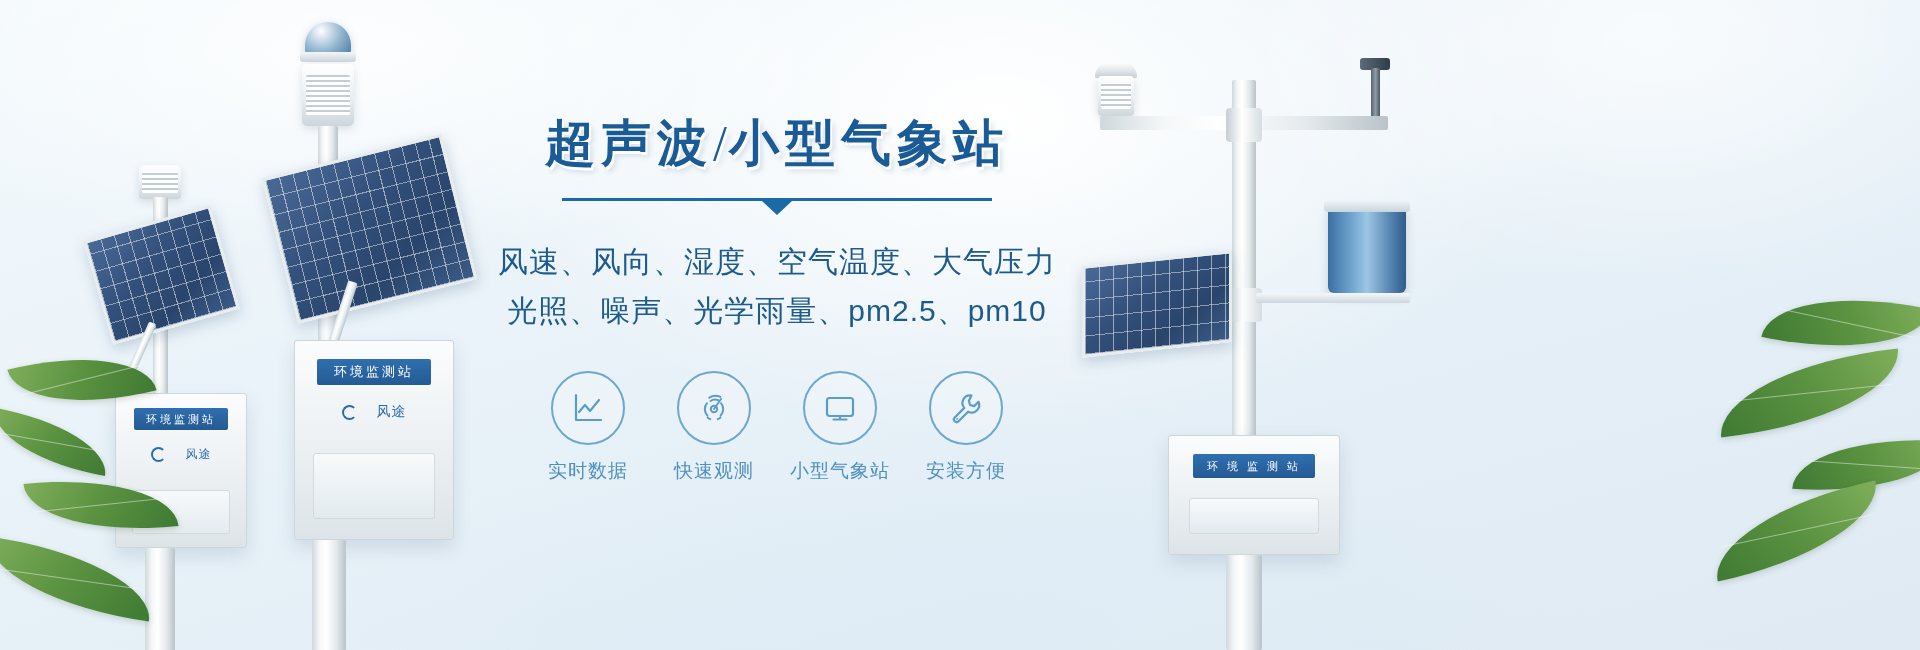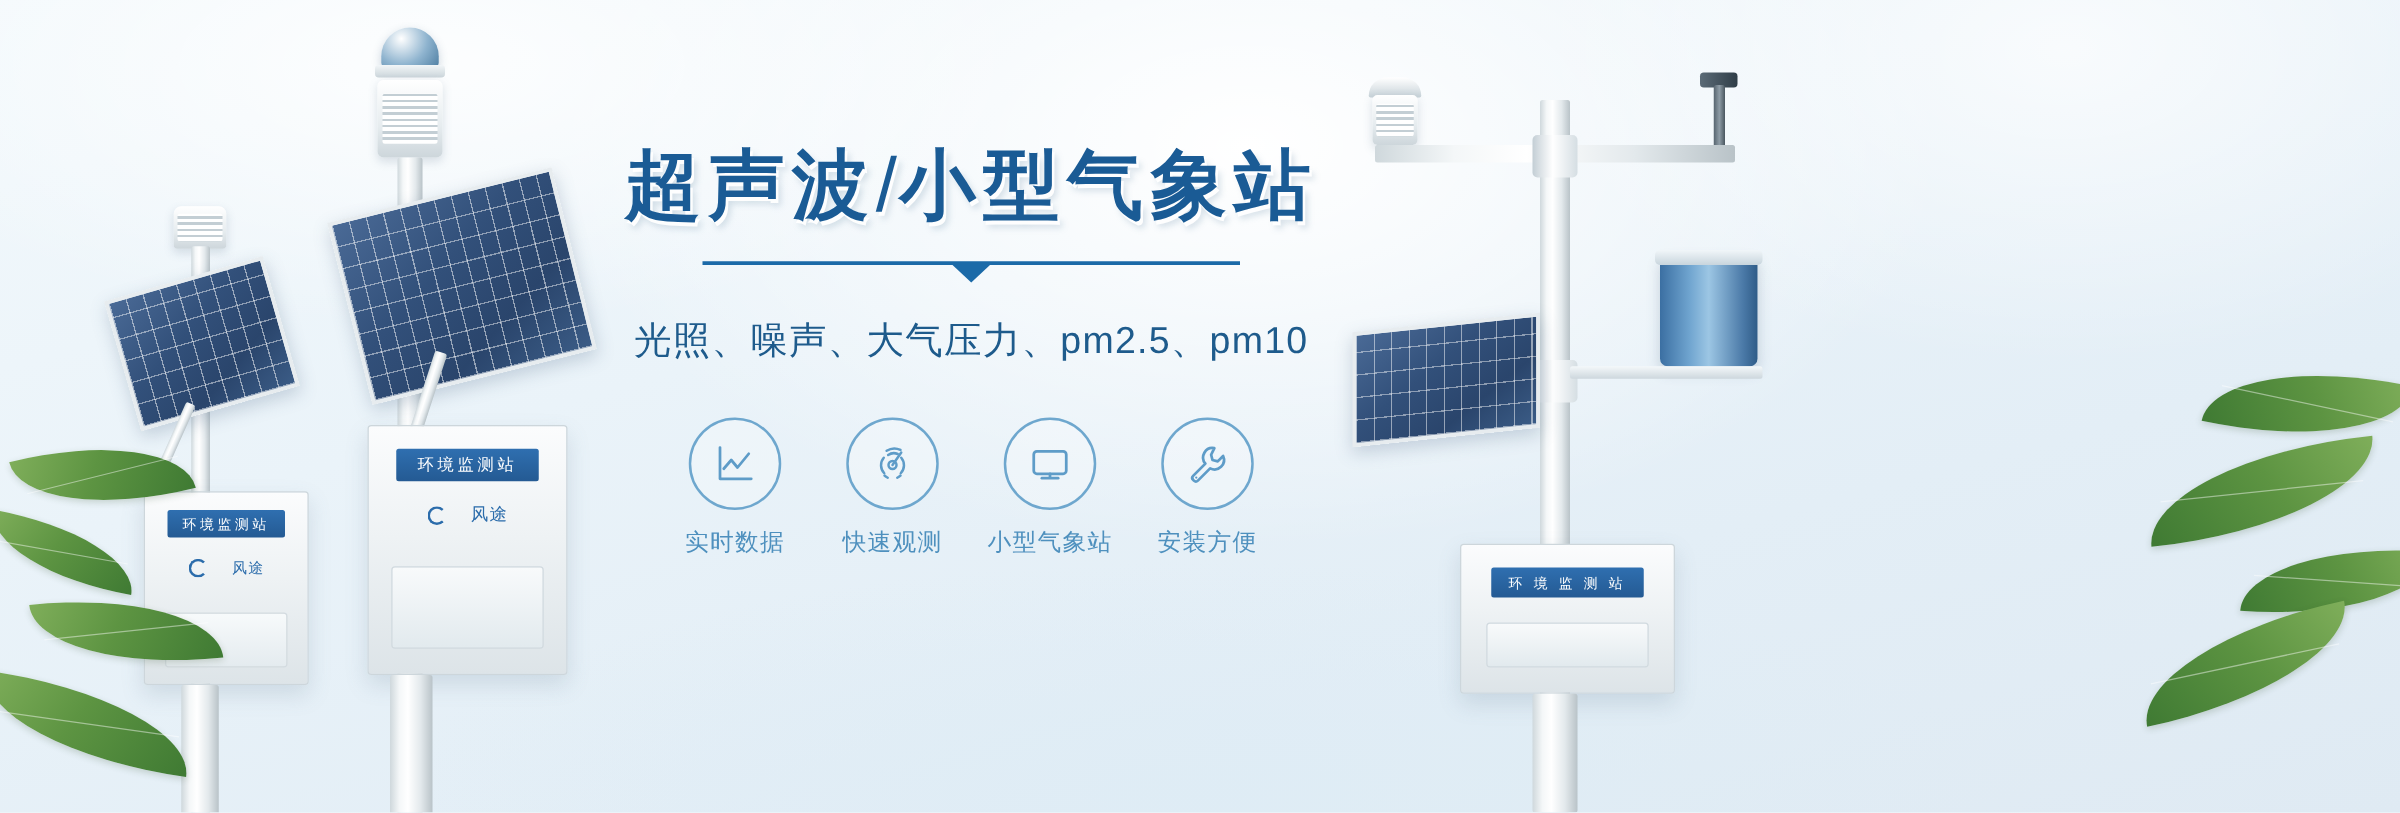--- a/index.html
+++ b/index.html
@@ -35,27 +35,28 @@
     left: 432px;
     top: 0;
     width: 690px;
     height: 650px;
     display: flex;
     flex-direction: column;
     align-items: center;
     padding-top: 118px;
   }
   .title {
-    font-size: 61px;
+    font-size: 50px;
     font-weight: 700;
     letter-spacing: 6px;
     color: #1A5B95;
     white-space: nowrap;
     text-shadow: 2px 3px 0 rgba(255,255,255,.95), 4px 5px 5px rgba(120,150,175,.28);
     line-height: 1;
+    font-family: Liberation Serif, serif;
   }
   .title .slash { font-weight: 400; letter-spacing: 2px; }
 
   .divider {
     position: relative;
     width: 430px;
     height: 18px;
     margin-top: 30px;
   }
   .divider .bar {
@@ -305,21 +306,22 @@
     <h1 class="title">
       <span>超声波</span><span class="slash">/</span><span>小型气象站</span>
     </h1>
 
     <div class="divider">
       <div class="bar"></div>
       <div class="notch"></div>
     </div>
 
     <div class="subtitle">
-      <div>光照、噪声、大气压力、pm2.5、pm10</div>
+      <div>风速、风向、湿度、空气温度、大气压力</div>
+      <div>光照、噪声、光学雨量、pm2.5、pm10</div>
     </div>
 
     <div class="features">
 
       <div class="feature">
         <div class="ring">
           <svg width="40" height="40" viewBox="0 0 40 40" fill="none" stroke="#5E9CC8" stroke-width="2.2" stroke-linecap="round" stroke-linejoin="round">
             <polyline points="8,7 8,32 33,32"></polyline>
             <polyline points="11,24 17,17 22,23 31,12"></polyline>
           </svg>

